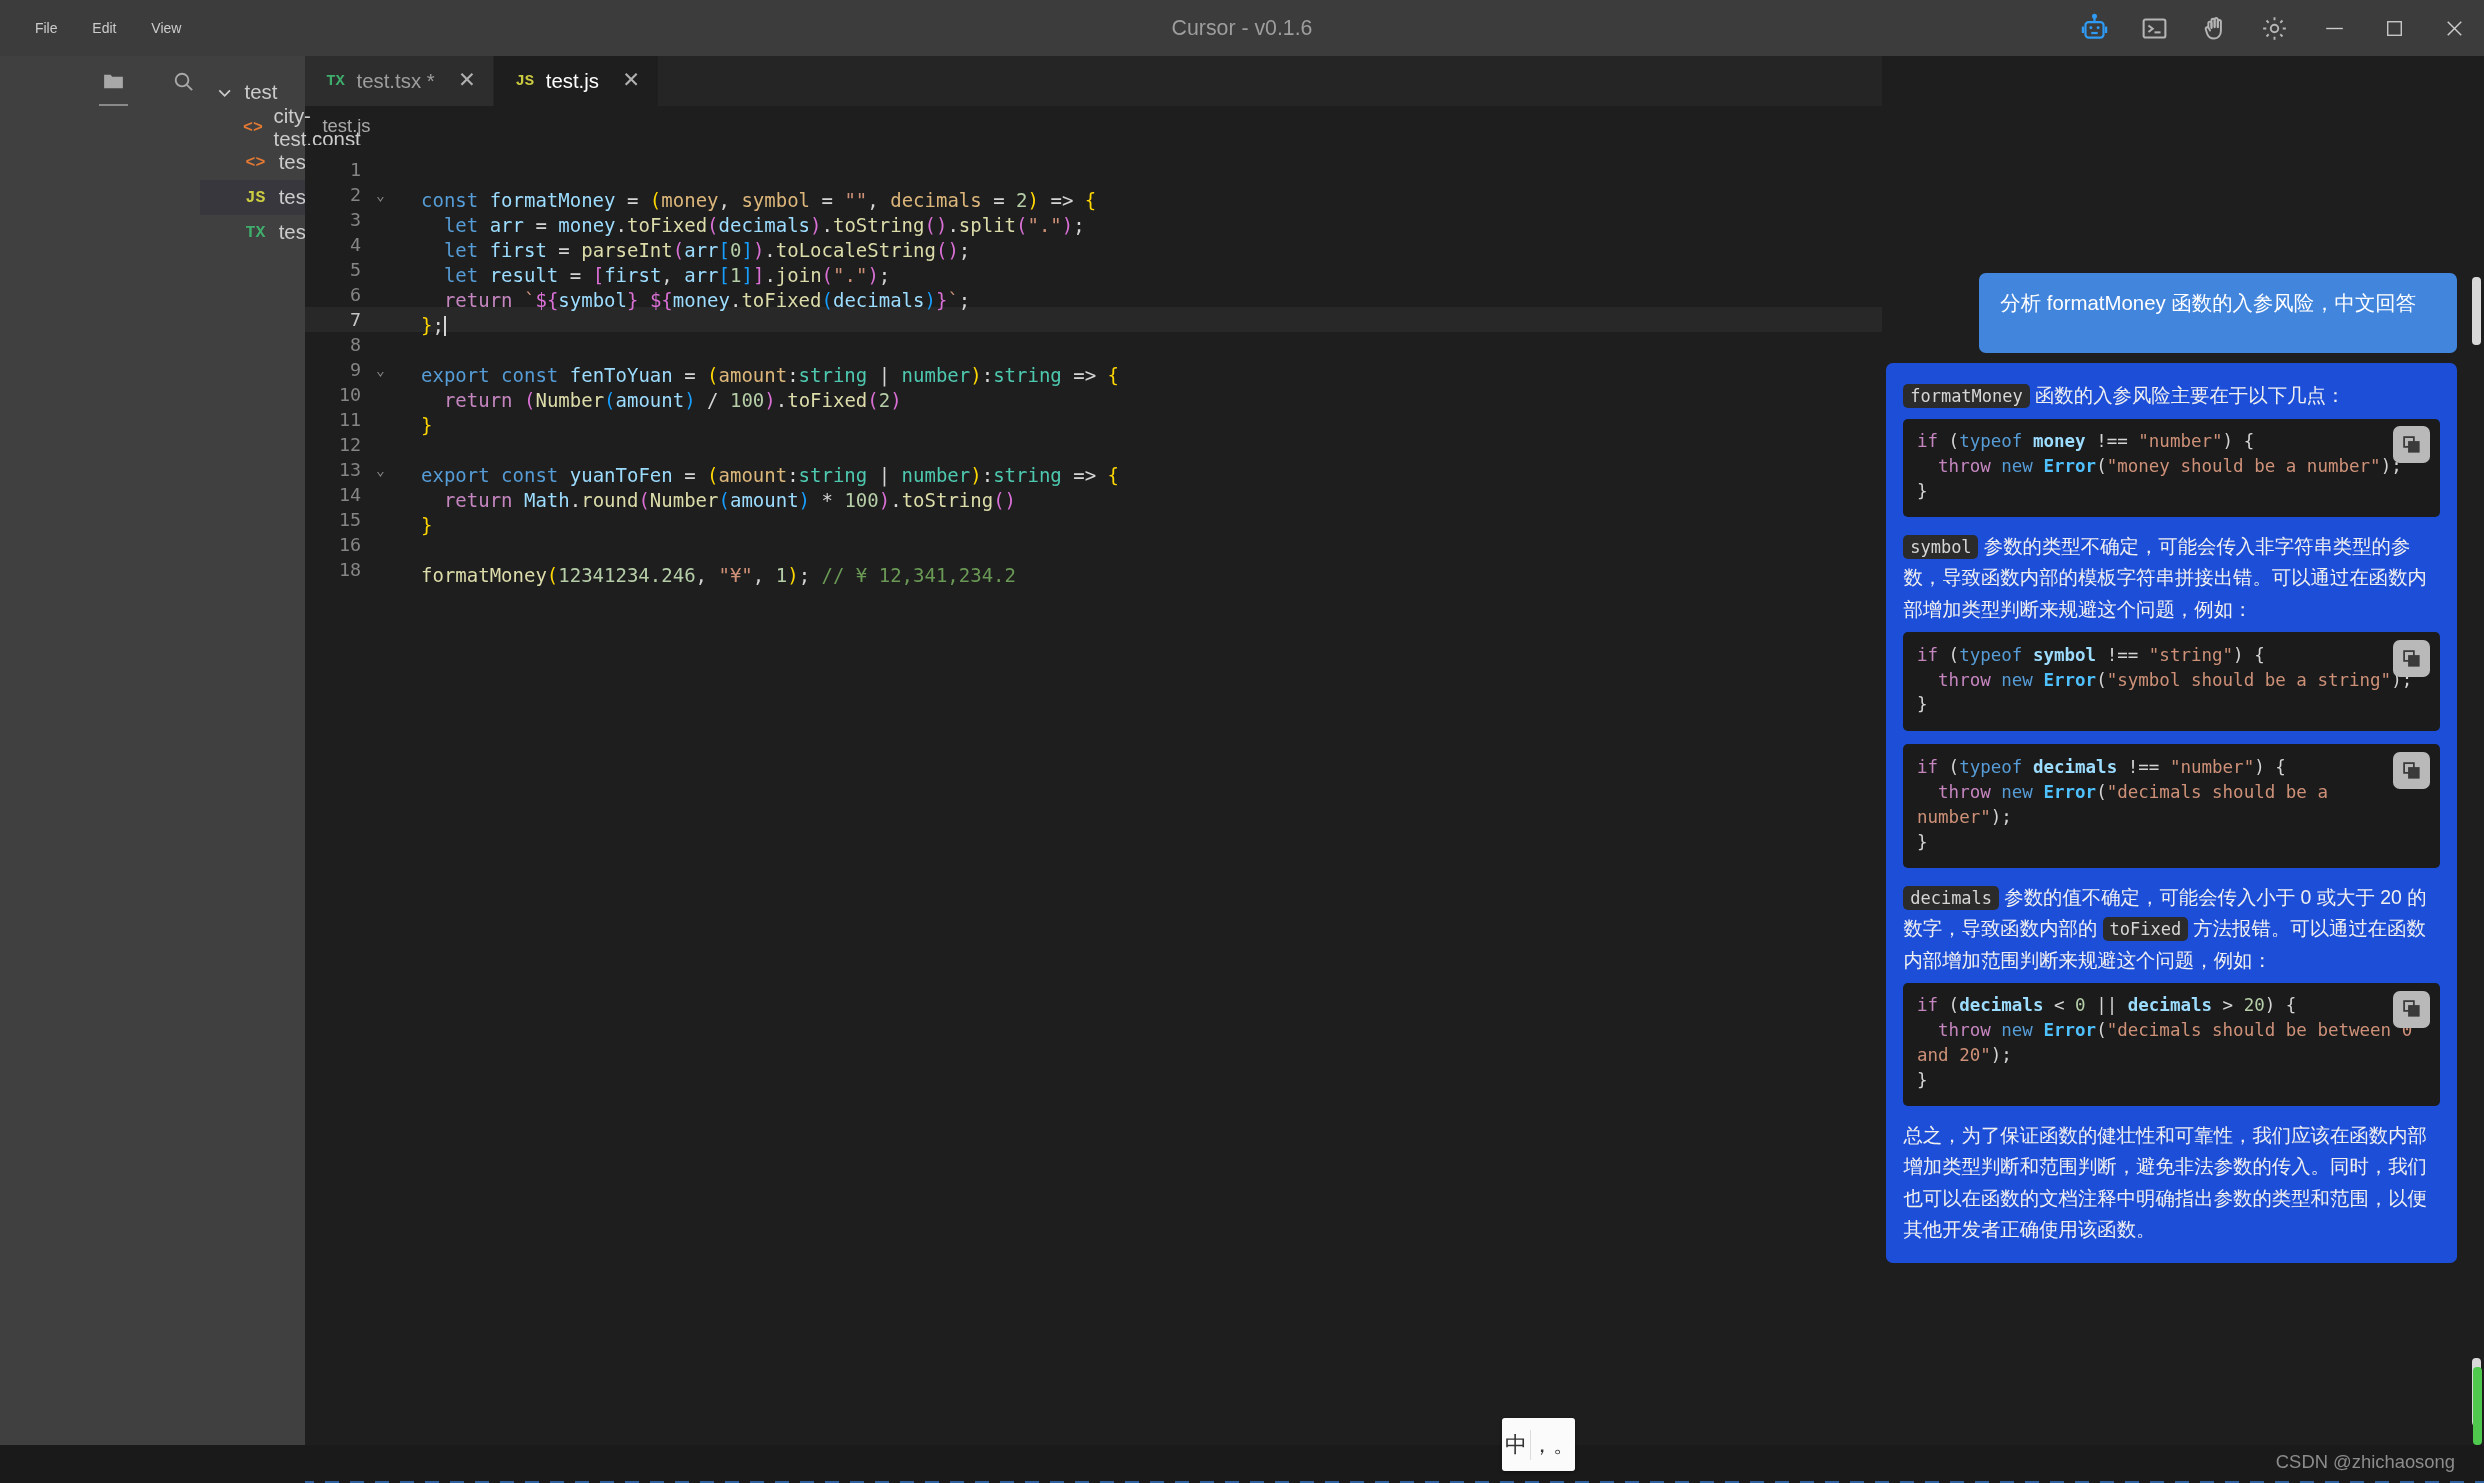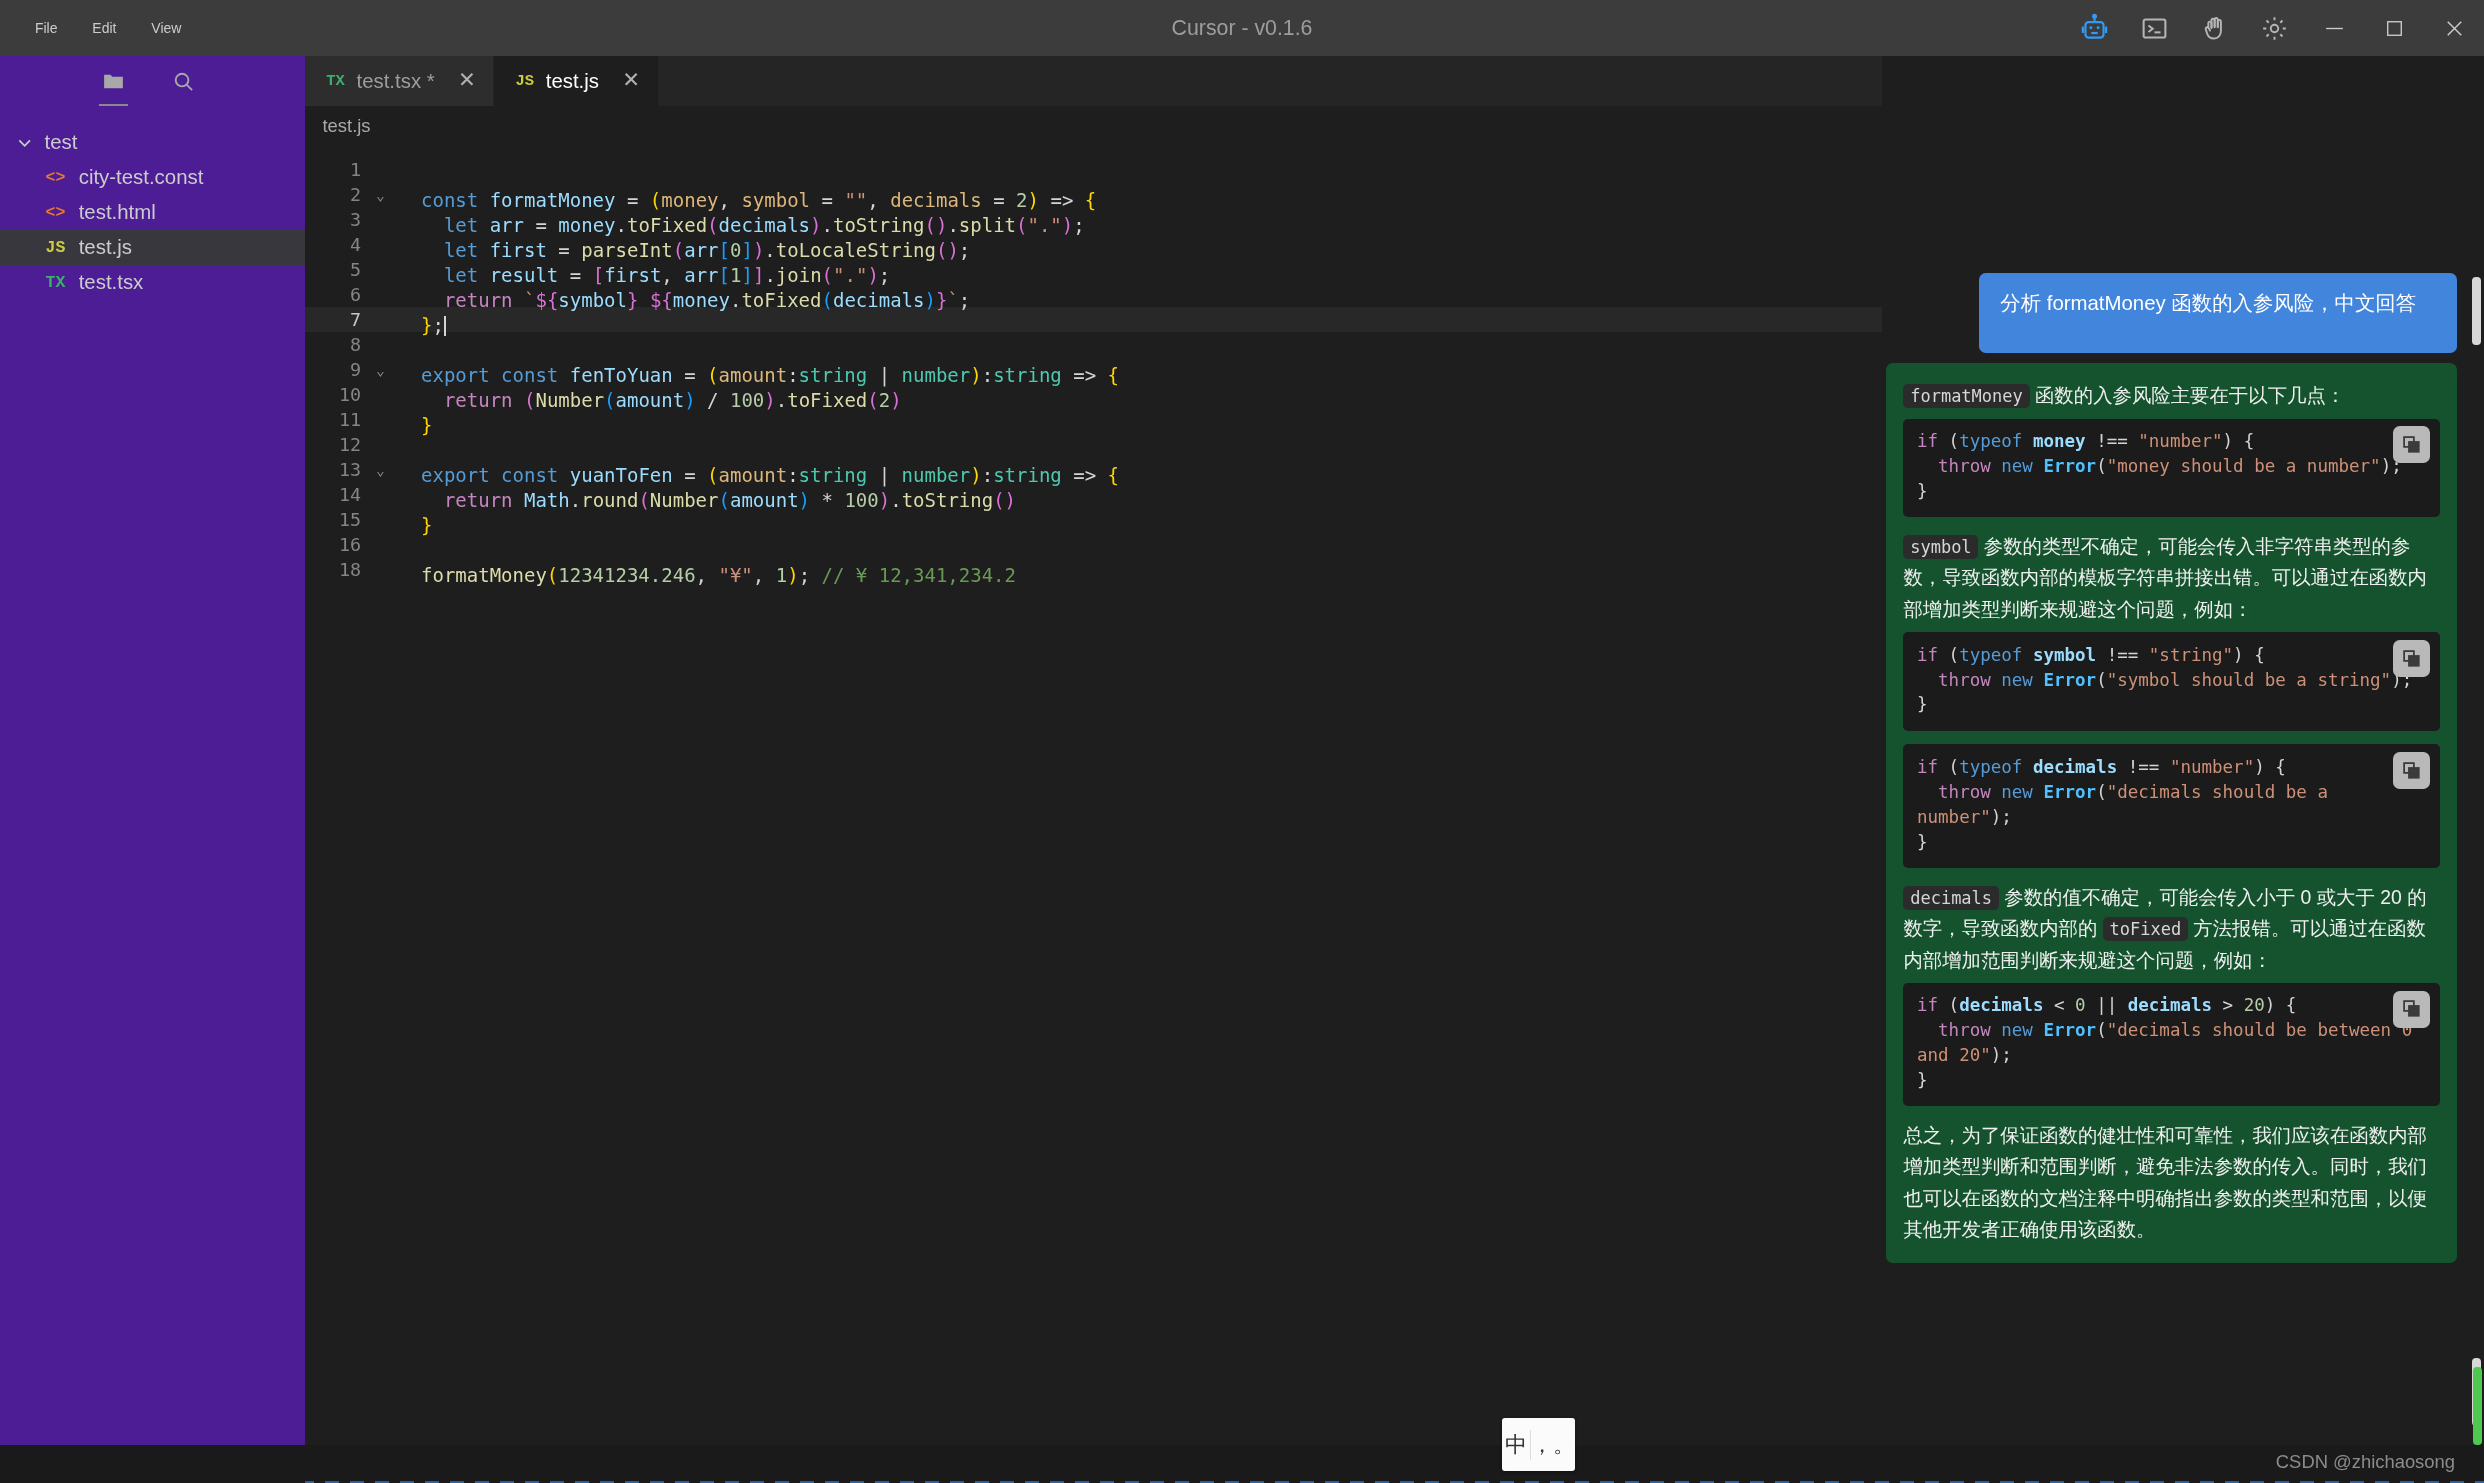--- a/index.html
+++ b/index.html
@@ -30,21 +30,21 @@
   .tb-icon {
     width: 60px; height: 56px; display: flex; align-items: center; justify-content: center;
   }
   .wctl { width: 60px; height: 56px; display: flex; align-items: center; justify-content: center; }
 
   
   .body-row { display: flex; flex: 1 1 auto; min-height: 0; }
 
   
   .sidebar {
-    width: 305px; background: #4c1d95; display: flex; flex-direction: column;
+    width: 305px; background: #404040; display: flex; 
     flex: 0 0 305px;
   }
   .sb-toolbar { height: 50px; display: flex; align-items: center; padding-left: 97px; gap: 37px; }
   .sb-tool { position: relative; width: 33px; height: 33px; display: flex; align-items: center; justify-content: center; }
   .sb-tool.active::after {
     content: ""; position: absolute; bottom: -8.7px; left: 1.9px; right: 1.9px; height: 1.9px; background: #8a8a8a;
   }
   .tree { padding-top: 19.4px; font-size: 20.4px; color: #cccccc; }
   .tree-root { display: flex; align-items: center; height: 35px; padding-left: 13.6px; gap: 9.7px; }
   .chev { width: 21.3px; height: 21.3px; display: inline-block; }
@@ -116,21 +116,21 @@
     width: 602px; flex: 0 0 602px; background: #1e1e1e; position: relative;
     display: flex; flex-direction: column; padding: 0;
   }
   .chat-scroll { flex: 1 1 auto; overflow: hidden; padding: 0 0 0 0; position: relative; }
   .bubble-user {
     background: #4285dd; color: #ffffff; border-radius: 6.8px;
     margin: 217px 27px 9.7px 97px; padding: 15.5px 19.4px 35px 21.3px;
     font-size: 20.4px; line-height: 1.45;
   }
   .bubble-ai {
-    background: #14532d; color: #f0f0f0; border-radius: 6.8px;
+    background: #1d4ed8; color: #f0f0f0; border-radius: 6.8px;
     margin: 9.7px 27px 9.7px 3.9px; padding: 17.5px 17.5px 13.6px 17.5px;
     font-size: 19.4px; line-height: 1.62;
   }
   .ai-para { margin-bottom: 3.9px; }
   .ai-para + .ai-code { margin-top: 6.8px; }
   code.inline {
     background: #2b2b2b; color: #d6d6d6; border-radius: 4.9px;
     font-family: "DejaVu Sans Mono", "Liberation Mono", monospace;
     font-size: 17px; padding: 1.9px 6.8px;
   }

